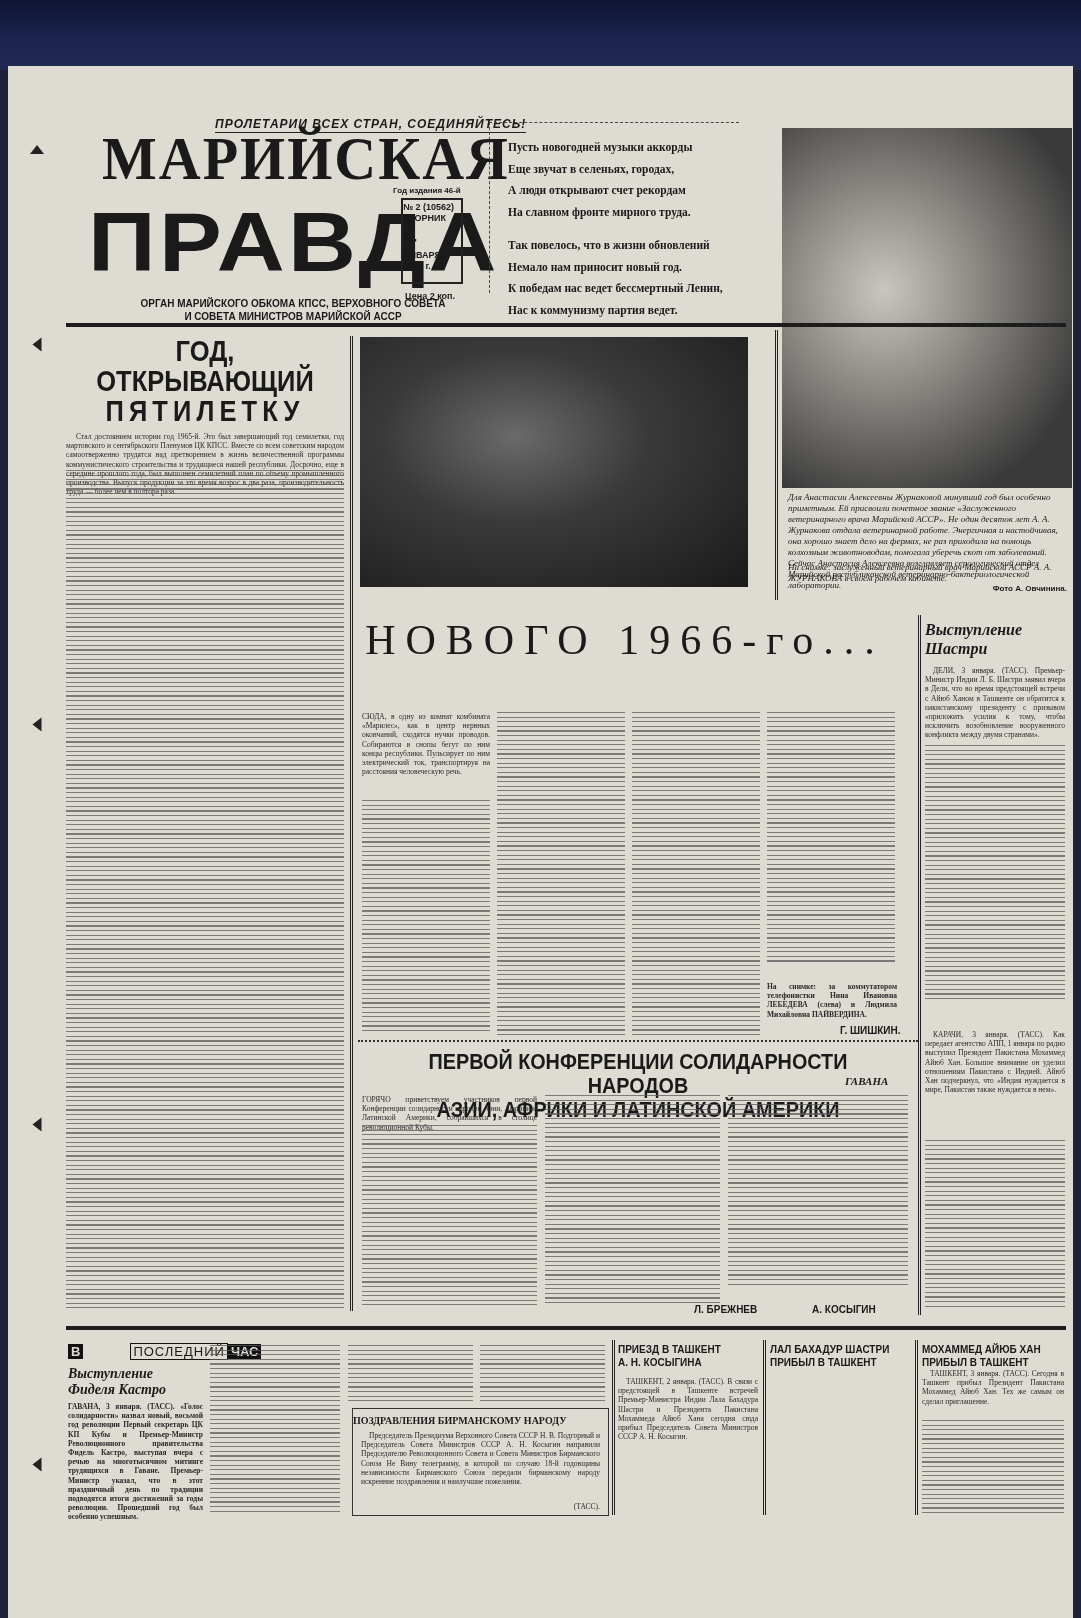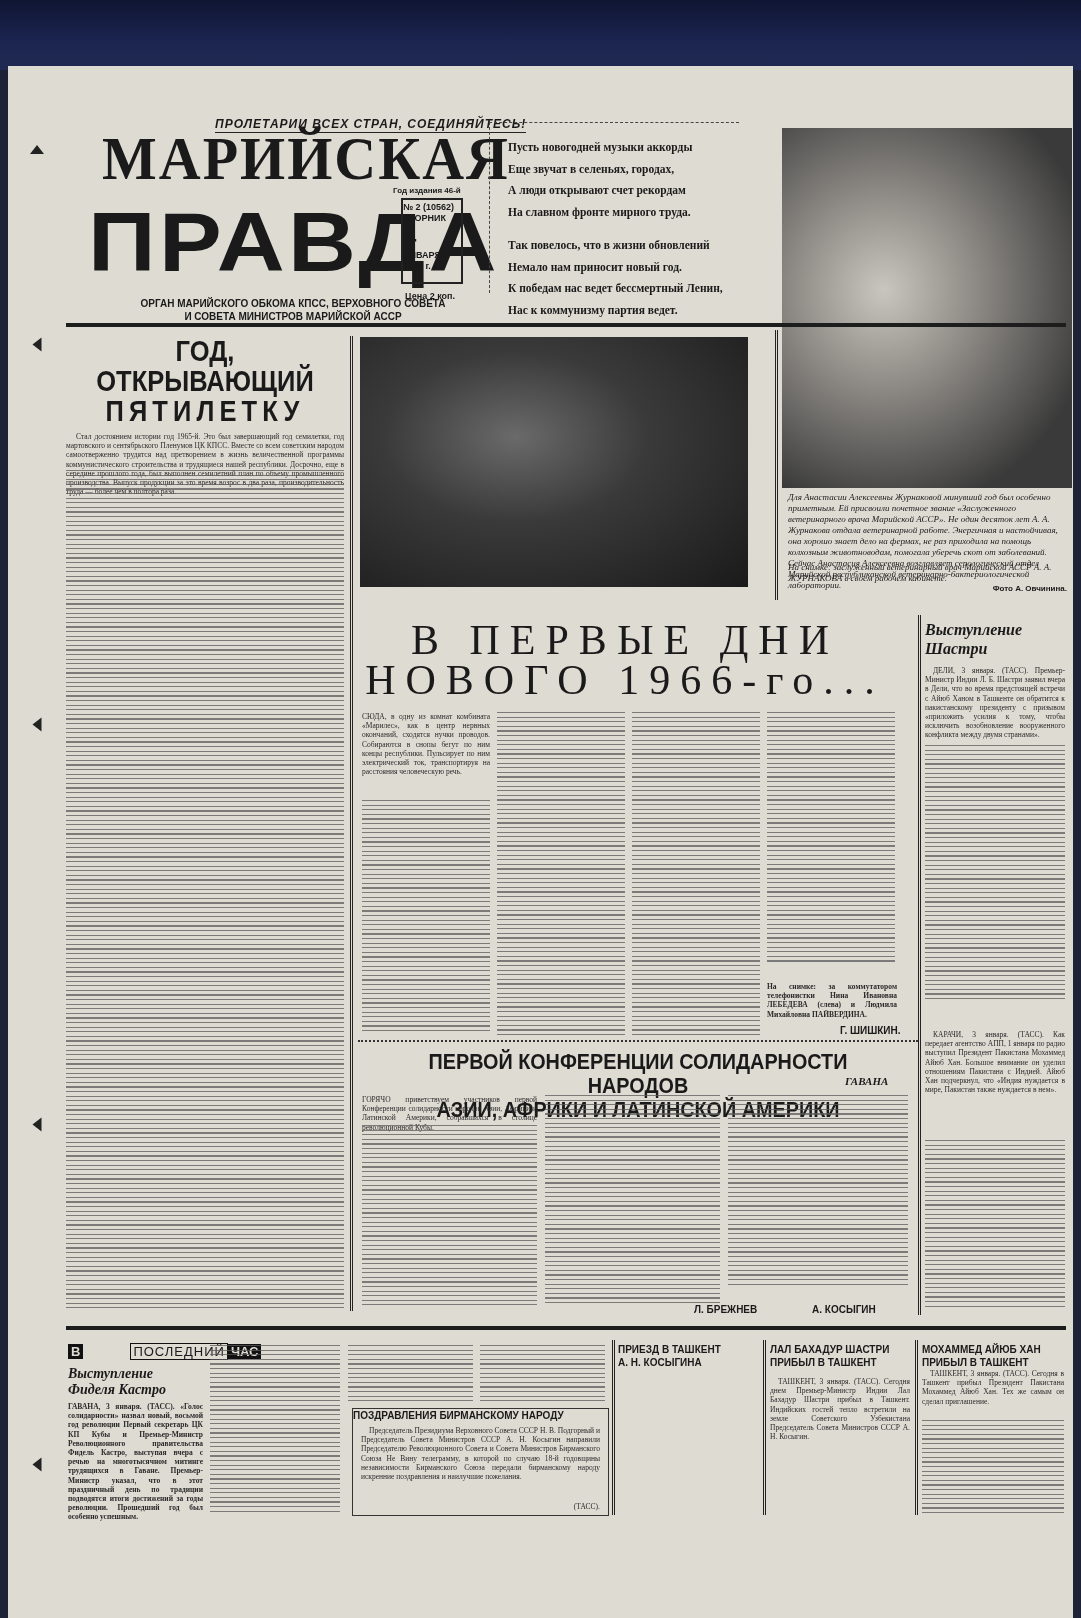--- a/index.html
+++ b/index.html
@@ -87,21 +87,20 @@
   <div class="hl-big" style="letter-spacing:6px;">ПЯТИЛЕТКУ</div>
   <div class="text" style="margin-top:6px;text-indent:10px;">Стал достоянием истории год 1965-й. Это был завершающий год семилетки, год мартовского и сентябрьского Пленумов ЦК КПСС. Вместе со всем советским народом самоотверженно трудятся над претворением в жизнь величественной программы коммунистического строительства и трудящиеся нашей республики. Досрочно, еще в середине прошлого года, был выполнен семилетний план по объему промышленного производства. Выпуск продукции за это время возрос в два раза, производительность труда — более чем в полтора раза.</div>
 </div>
 <div class="abs lines" style="left:66px;top:470px;width:278px;height:840px;"></div>
 <div class="abs vrule" style="left:350px;top:336px;height:975px;"></div>
 
 <div class="abs photo" style="left:360px;top:337px;width:388px;height:250px;"></div>
 <div class="abs vrule" style="left:775px;top:330px;height:270px;"></div>
 
 <div class="abs" style="left:355px;top:620px;width:540px;">
-  <div class="hl-mid">В ПЕРВЫЕ ДНИ</div>
   <div class="hl-mid">НОВОГО 1966-го...</div>
 </div>
 <div class="abs text" style="left:362px;top:712px;width:128px;">СЮДА, в одну из комнат комбината «Марилес», как в центр нервных окончаний, сходятся нучки проводов. Собираются в снопы бегут по ним концы республики. Пульсирует по ним электрический ток, транспортируя на расстояния человеческую речь.</div>
 <div class="abs lines" style="left:362px;top:800px;width:128px;height:235px;"></div>
 <div class="abs lines" style="left:497px;top:712px;width:128px;height:323px;"></div>
 <div class="abs lines" style="left:632px;top:712px;width:128px;height:323px;"></div>
 <div class="abs lines" style="left:767px;top:712px;width:128px;height:250px;"></div>
 <div class="abs text" style="left:767px;top:982px;width:130px;font-weight:bold;">На снимке: за коммутатором телефонистки Нина Ивановна ЛЕБЕДЕВА (слева) и Людмила Михайловна ПАЙВЕРДИНА.</div>
 <div class="abs sig" style="left:840px;top:1025px;">Г. ШИШКИН.</div>
 
@@ -134,35 +133,35 @@
 <div class="abs lastbox" style="left:68px;top:1344px;">
   <span class="inv">В</span><span class="thin">ПОСЛЕДНИЙ</span><span class="inv">ЧАС</span>
 </div>
 <div class="abs hl-side" style="left:68px;top:1366px;width:135px;font-size:14px;line-height:16px;">Выступление Фиделя Кастро</div>
 <div class="abs text" style="left:68px;top:1402px;width:135px;font-weight:bold;">ГАВАНА, 3 января. (ТАСС). «Голос солидарности» назвал новый, восьмой год революции Первый секретарь ЦК КП Кубы и Премьер-Министр Революционного правительства Фидель Кастро, выступая вчера с речью на многотысячном митинге трудящихся в Гаване. Премьер-Министр указал, что в этот праздничный день по традиции подводятся итоги достижений за годы революции. Прошедший год был особенно успешным.</div>
 <div class="abs lines" style="left:210px;top:1345px;width:130px;height:170px;"></div>
 <div class="abs lines" style="left:348px;top:1345px;width:125px;height:60px;"></div>
 <div class="abs lines" style="left:480px;top:1345px;width:125px;height:60px;"></div>
 
 <div class="abs box" style="left:352px;top:1408px;width:255px;height:106px;">
-  <div class="hl-small" style="">ПОЗДРАВЛЕНИЯ БИРМАНСКОМУ НАРОДУ</div>
+  <div class="hl-small" style="margin-top:5px;font-family:Liberation Serif, serif;">ПОЗДРАВЛЕНИЯ БИРМАНСКОМУ НАРОДУ</div>
   <div class="text" style="margin:4px 8px 0 8px;text-indent:8px;">Председатель Президиума Верховного Совета СССР Н. В. Подгорный и Председатель Совета Министров СССР А. Н. Косыгин направили Председателю Революционного Совета и Совета Министров Бирманского Союза Не Вину телеграмму, в которой по случаю 18-й годовщины независимости Бирманского Союза передали бирманскому народу искренние поздравления и наилучшие пожелания.</div>
   <div class="abs text" style="right:8px;bottom:4px;">(ТАСС).</div>
 </div>
 
 <div class="abs vrule" style="left:612px;top:1340px;height:175px;"></div>
 <div class="abs" style="left:618px;top:1343px;width:140px;">
   <div class="hl-small">ПРИЕЗД В ТАШКЕНТ</div>
   <div class="hl-small">А. Н. КОСЫГИНА</div>
+  <div class="text" style="margin-top:8px;text-indent:8px;">ТАШКЕНТ, 2 января. (ТАСС). В связи с предстоящей в Ташкенте встречей Премьер-Министра Индии Лала Бахадура Шастри и Президента Пакистана Мохаммеда Айюб Хана сегодня сюда прибыл Председатель Совета Министров СССР А. Н. Косыгин.</div>
 </div>
 <div class="abs vrule" style="left:763px;top:1340px;height:175px;"></div>
 <div class="abs" style="left:770px;top:1343px;width:140px;">
   <div class="hl-small">ЛАЛ БАХАДУР ШАСТРИ</div>
   <div class="hl-small">ПРИБЫЛ В ТАШКЕНТ</div>
-  <div class="text" style="margin-top:8px;text-indent:8px;">ТАШКЕНТ, 3 января. (ТАСС). Сегодня днем Премьер-Министр Индии Лал Бахадур Шастри прибыл в Ташкент. Индийских гостей тепло встретили на земле Советского Узбекистана Председатель Совета Министров СССР А. Н. Косыгин.</div>
 </div>
 <div class="abs vrule" style="left:915px;top:1340px;height:175px;"></div>
 <div class="abs" style="left:922px;top:1343px;width:142px;">
   <div class="hl-small">МОХАММЕД АЙЮБ ХАН</div>
   <div class="hl-small">ПРИБЫЛ В ТАШКЕНТ</div>
   <div class="text" style="margin-top:0;text-indent:8px;">ТАШКЕНТ, 3 января. (ТАСС). Сегодня в Ташкент прибыл Президент Пакистана Мохаммед Айюб Хан. Тех же самым он сделал приглашение.</div>
 </div>
 <div class="abs lines" style="left:922px;top:1420px;width:142px;height:95px;"></div>
 
 <div class="abs bullet" style="left:30px;top:145px;"></div>

